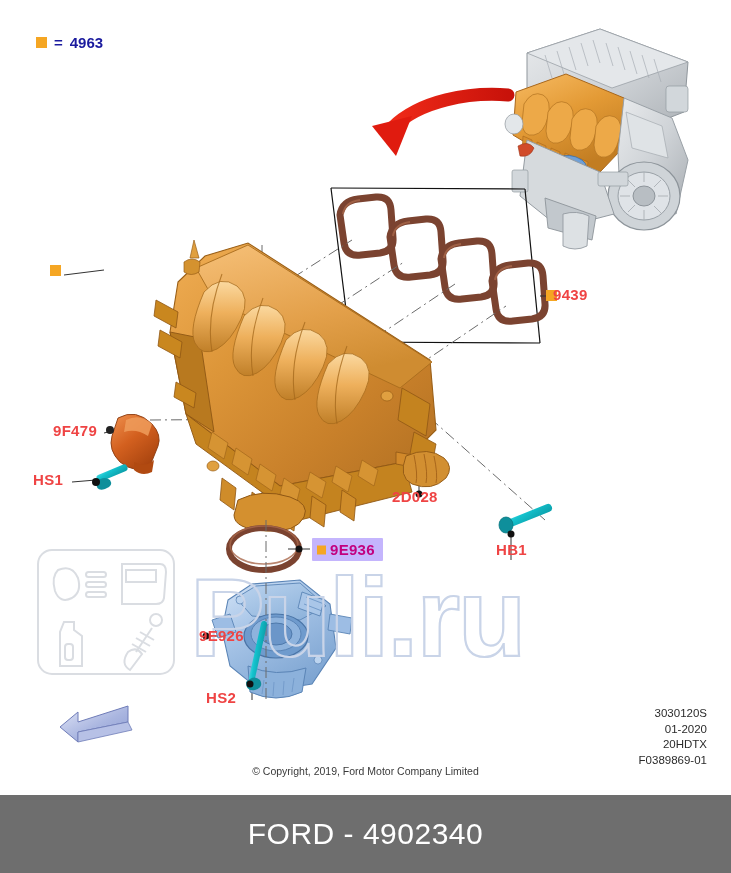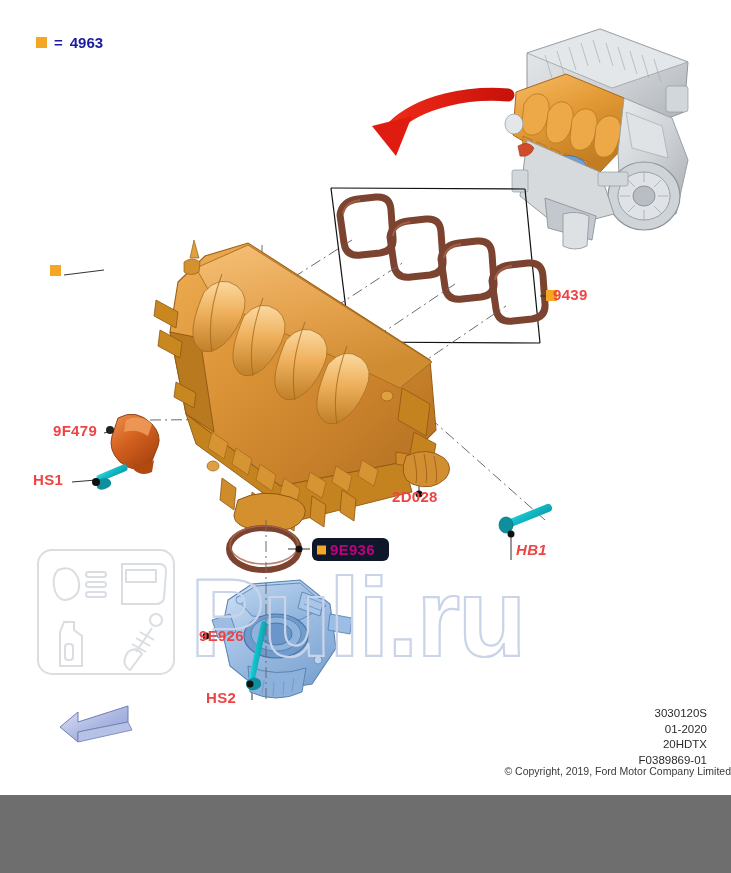--- a/index.html
+++ b/index.html
@@ -30,24 +30,24 @@
   .lbl {
     position: absolute;
     color: #ef4444;
     font-weight: bold;
     font-size: 15px;
     letter-spacing: .3px;
     white-space: nowrap;
     line-height: 1;
   }
   .lbl.hl {
-    background: #0f172a;
+    background: #c4b5fd;
     color: #c2007f;
-    padding: 4px 14px 4px 18px;
-    border-radius: 6px;
+    padding: 4px 8px 4px 18px;
+    border-radius: 1px;
   }
   .lbl.hl::before {
     content: "";
     position: absolute;
     left: 5px; top: 50%;
     transform: translateY(-50%);
     width: 9px; height: 9px;
     background: #f5a623;
   }
 
@@ -74,21 +74,21 @@
     right: 24px; top: 706px;
     text-align: right;
     color: #2b2b2b;
     font-size: 11.5px;
     line-height: 15.5px;
     font-family: "Liberation Sans", sans-serif;
   }
   #copy {
     position: absolute;
     left: 0; right: 0; top: 765px;
-    text-align: right;
+    text-align: center;
     color: #3a3a3a;
     font-size: 10.5px;
   }
 
   
   #banner {
     position: absolute;
     left: 0; top: 795px;
     width: 731px; height: 78px;
     background: #6e6e6e;
@@ -491,35 +491,36 @@
     <span class="osq" style="left:546px; top:290px;"></span>
 
     <span class="lbl" style="left:553px; top:287px;">9439</span>
 
     <span class="lbl" style="left:40px; top:423px;margin-left:13px;">9F479</span>
 
     <span class="lbl" style="left:33px; top:472px;">HS1</span>
 
     <span class="lbl" style="left:392px; top:489px;">2D028</span>
 
-    <span class="lbl" style="left:516px; top:542px;font-style:italic;">HB1</span>
+    <span class="lbl" style="left:496px; top:542px;">HB1</span>
 
     <span class="lbl hl" style="left:312px; top:538px;">9E936</span>
 
     <span class="lbl" style="left:163px; top:628px;margin-left:36px;">9E926</span>
 
     <span class="lbl" style="left:206px; top:690px;">HS2</span>
 
     <div id="meta">
       <div>3030120S</div>
       <div>01-2020</div>
       <div>20HDTX</div>
       <div>F0389869-01</div>
     </div>
 
     <div id="copy">© Copyright, 2019, Ford Motor Company Limited</div>
 
   </div>
 
   <div id="banner">
+    <span>FORD - 4902340</span>
   </div>
 
 </div>
 
 </body></html>

